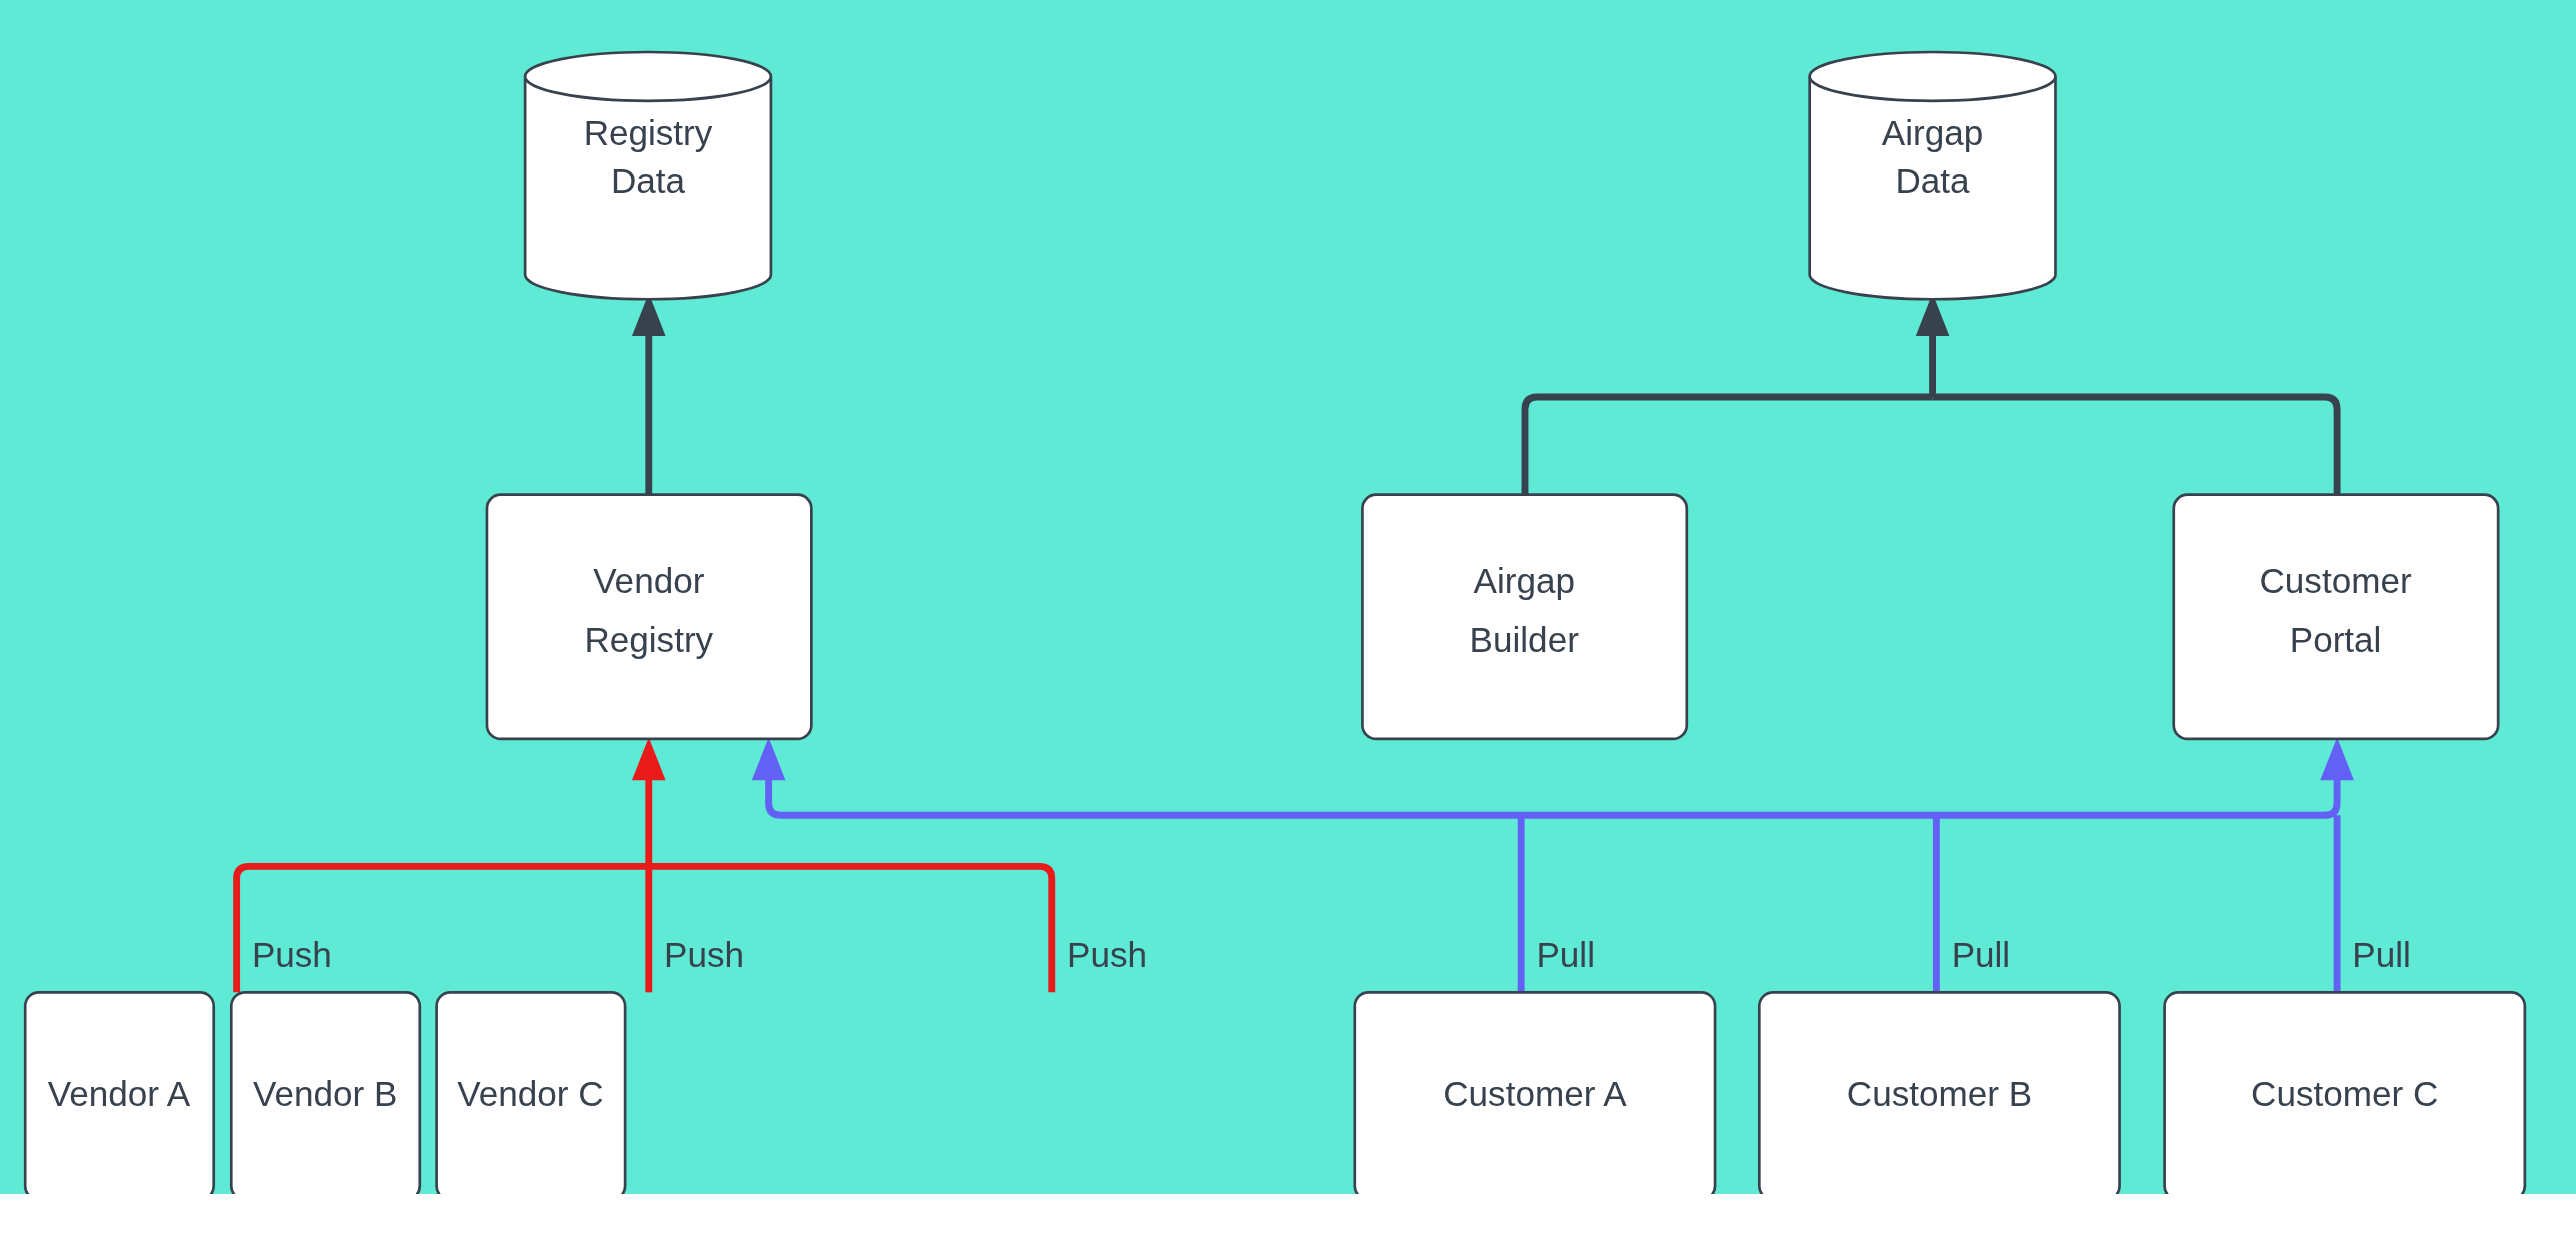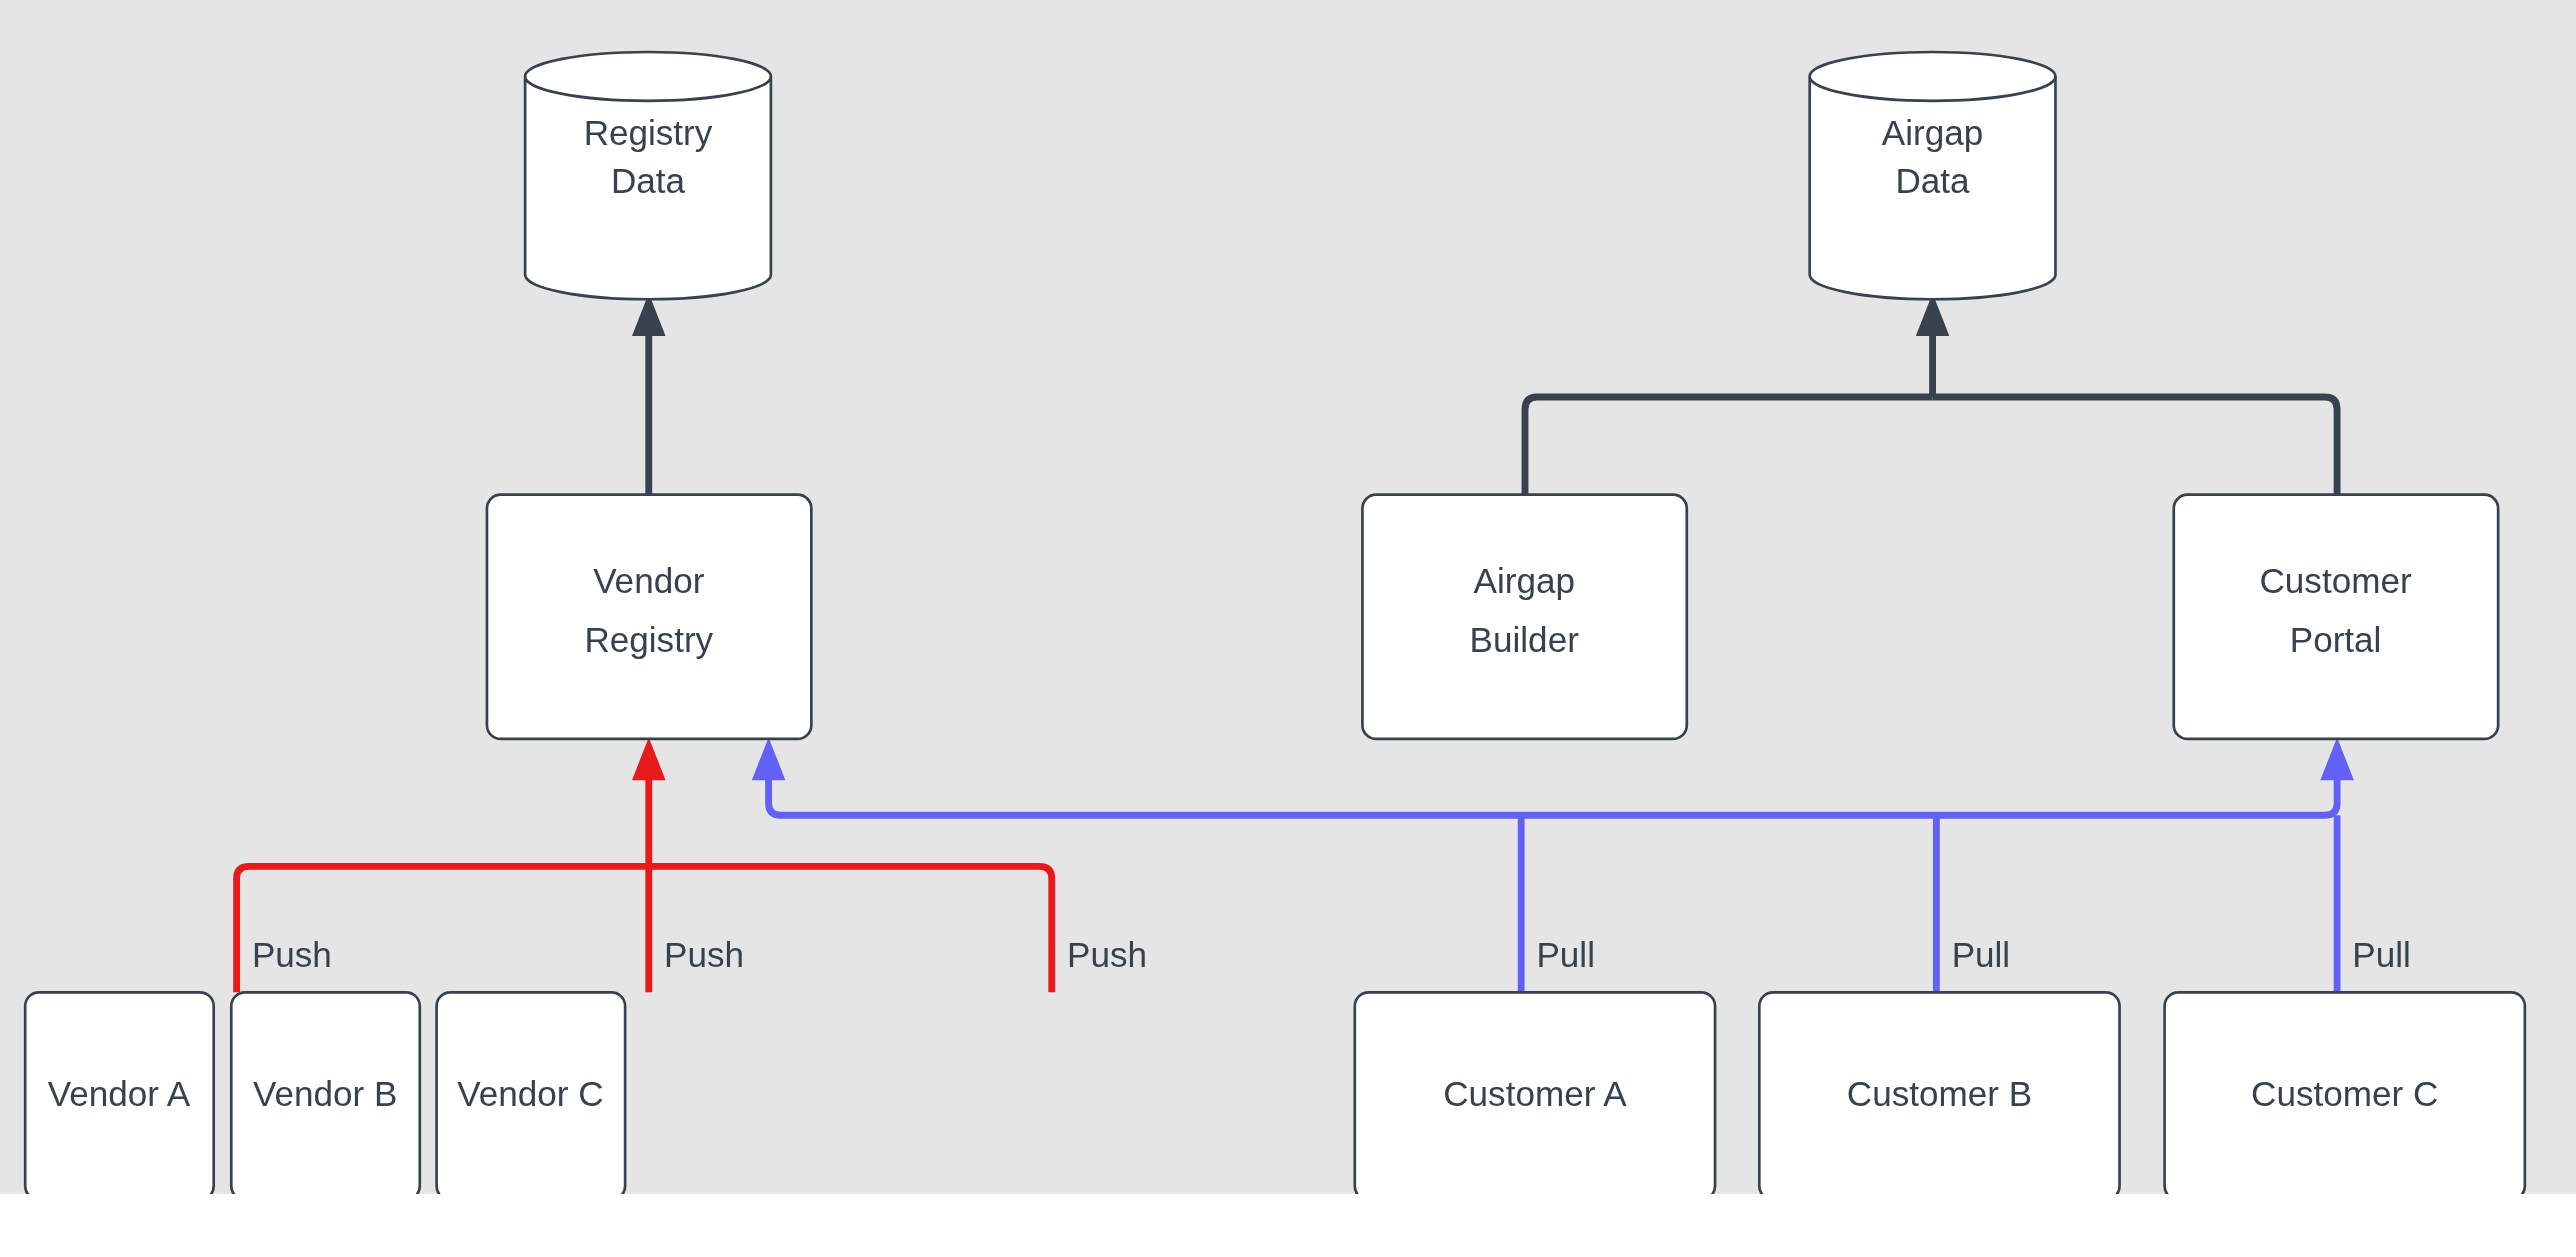--- a/index.html
+++ b/index.html
@@ -7,21 +7,21 @@
     padding: 0;
     background: #ffffff;
   }
   body {
     font-family: "Liberation Sans", sans-serif;
   }
   #diagram-root {
     position: relative;
     width: 2576px;
     height: 1194px;
-    background: #e5e5e5;
+    background: #5eead4;
     overflow: hidden;
     text-align: right;
   }
   #diagram-svg {
     position: absolute;
     left: 0;
     top: 0;
     width: 2576px;
     height: 1258px;
   }

